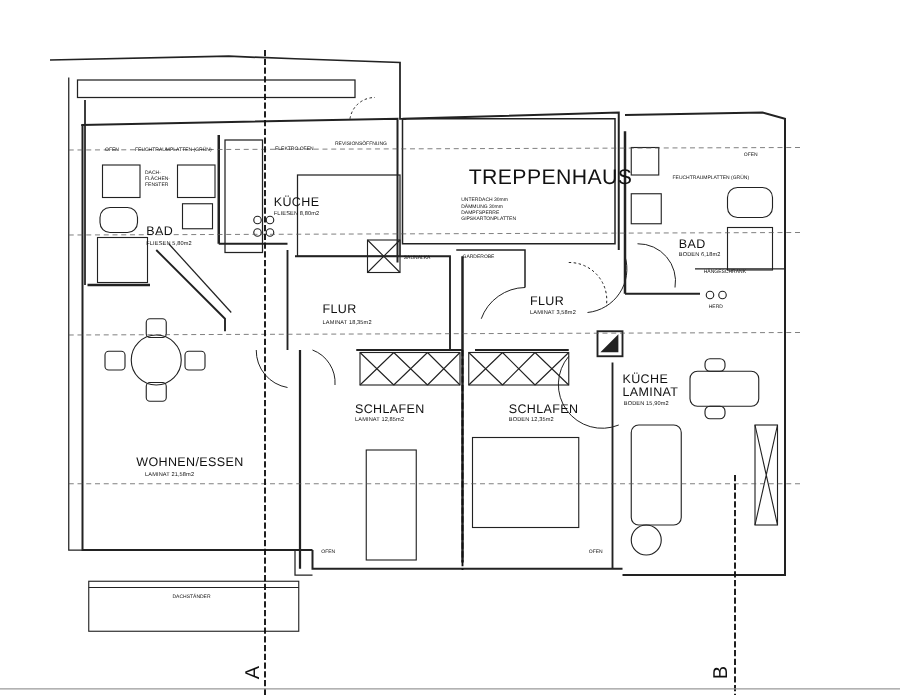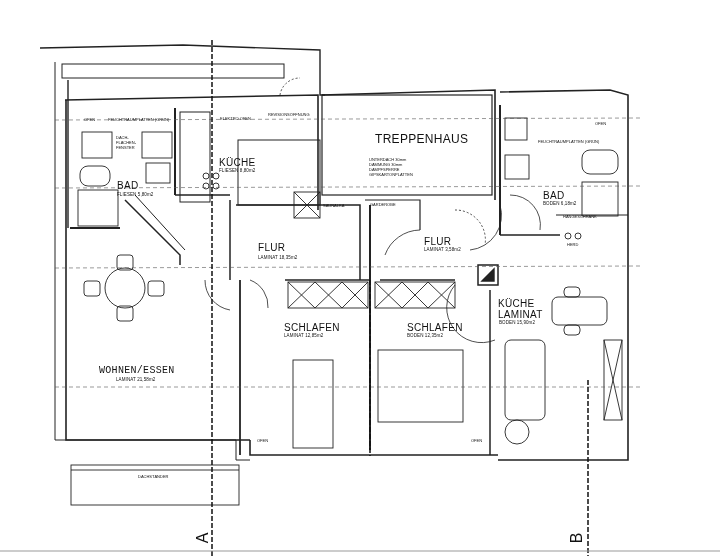--- a/index.html
+++ b/index.html
@@ -1,20 +1,20 @@
 <!DOCTYPE html>
 <html><head>
 <meta charset="utf-8">
 <style>
   html, body { margin:0; padding:0; background:#ffffff; }
   body { width:720px; height:556px; position:relative; overflow:hidden; font-family:"Liberation Sans", sans-serif; color:#111; }
   .plan { position:absolute; left:0; top:0; width:720px; height:556px; }
   .lbl { position:absolute; font-family:"Liberation Sans", sans-serif; color:#111; white-space:nowrap; line-height:1; }
   .room { font-size:10px; letter-spacing:0.3px; }
-  .room-lg { font-size:12px; letter-spacing:0.3px; }
+  .room-lg { font-size:17px; letter-spacing:0.3px; }
   .sub { font-size:4.5px; letter-spacing:0.1px; }
   .tiny { font-size:4px; }
   .axis { font-size:16px; font-weight:normal; }
 </style>
 </head>
 <body>
 
 <svg class="plan" viewBox="0 0 720 556" xmlns="http://www.w3.org/2000/svg">
   <g fill="none" stroke="#222" stroke-width="1.4">
 
@@ -164,21 +164,21 @@
 <div class="lbl sub" style="left:543px;top:202px;">BODEN 6,18m2</div>
 <div class="lbl tiny" style="left:538px;top:140px;">FEUCHTRAUMPLATTEN (GRÜN)</div>
 <div class="lbl tiny" style="left:595px;top:122px;">OFEN</div>
 <div class="lbl tiny" style="left:563px;top:215px;">HÄNGESCHRANK</div>
 <div class="lbl tiny" style="left:567px;top:243px;">HERD</div>
 
 <div class="lbl room" style="left:498px;top:299px;">KÜCHE</div>
 <div class="lbl room" style="left:498px;top:310px;">LAMINAT</div>
 <div class="lbl sub" style="left:499px;top:321px;">BODEN 15,90m2</div>
 
-<div class="lbl room" style="left:99px;top:366px;font-family:Liberation Mono, monospace;">WOHNEN/ESSEN</div>
+<div class="lbl room" style="left:109px;top:366px;">WOHNEN/ESSEN</div>
 <div class="lbl sub" style="left:116px;top:378px;">LAMINAT 21,58m2</div>
 
 <div class="lbl room" style="left:284px;top:323px;">SCHLAFEN</div>
 <div class="lbl sub" style="left:284px;top:334px;">LAMINAT 12,85m2</div>
 <div class="lbl tiny" style="left:257px;top:439px;">OFEN</div>
 
 <div class="lbl room" style="left:407px;top:323px;">SCHLAFEN</div>
 <div class="lbl sub" style="left:407px;top:334px;">BODEN 12,35m2</div>
 <div class="lbl tiny" style="left:471px;top:439px;">OFEN</div>
 

